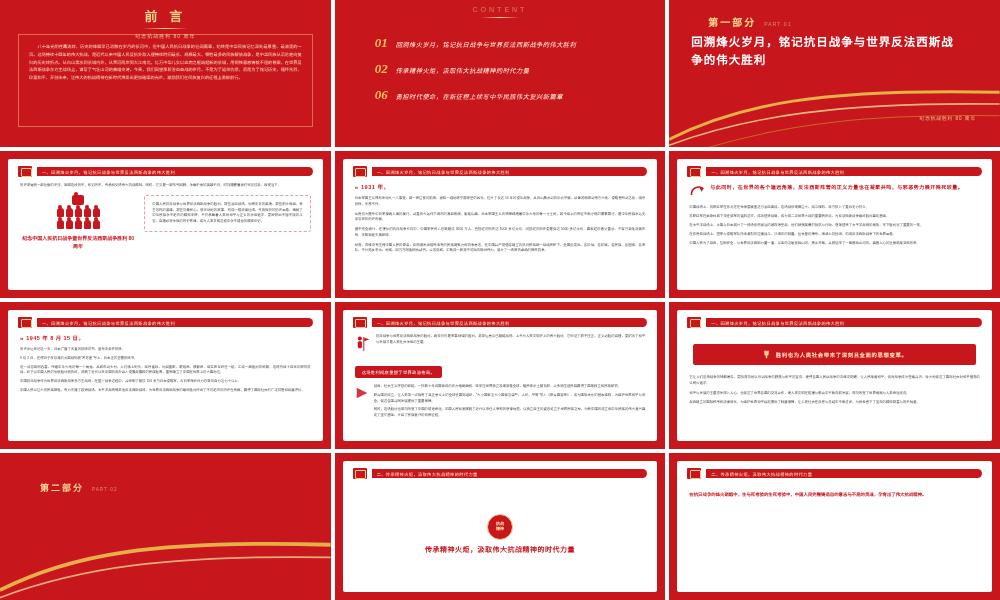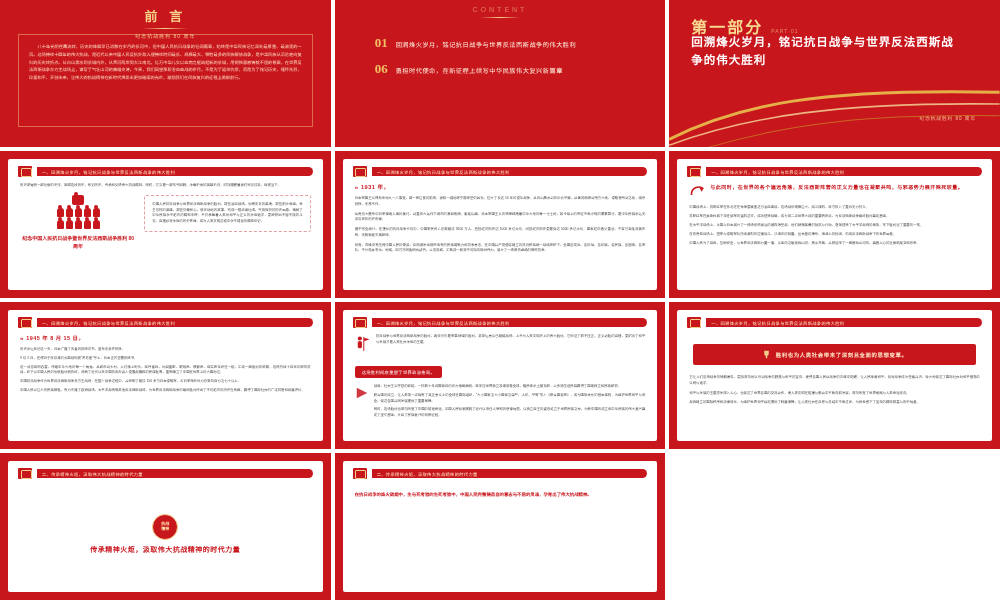--- a/index.html
+++ b/index.html
@@ -60,30 +60,30 @@
   .preface-text {
     color: rgba(255,235,205,.92);
     font-size: 4.2px;
     line-height: 1.85;
     text-align: justify;
     text-indent: 2em;
   }
 
   
   .cat-list { position: absolute; left: 40px; right: 24px; top: 36px; }
-  .cat-item { display: flex; align-items: flex-end; margin-bottom: 13px; }
+  .cat-item { display: flex; align-items: flex-end; margin-bottom: 13px; font-style: italic; }
   .cat-num {
     color: #f0c064; font-size: 13px; font-weight: bold;
     margin-right: 8px; line-height: 1; font-family: "Liberation Serif", serif;
   }
   .cat-text { color: #fff4df; font-size: 6.2px; padding-top: 4px; letter-spacing: .5px; }
 
   
   .part-head { position: absolute; left: 22px; top: 14px; display: flex; align-items: baseline; gap: 8px; }
-  .part-cn { color: #f6d98f; font-size: 16px; font-weight: bold; letter-spacing: 2px; }
+  .part-cn { color: #f6d98f; font-size: 10px; font-weight: bold; letter-spacing: 2px; margin-left: 17px; }
   .part-en { color: rgba(246,217,143,.6); font-size: 5px; letter-spacing: 1px; }
   .part-title {
     position: absolute; left: 22px; right: 40px; top: 34px;
     color: #ffffff; font-size: 11.5px; font-weight: bold; line-height: 1.55; letter-spacing: 1px;
   }
   .part-note { position: absolute; right: 24px; bottom: 26px; color: rgba(255,228,175,.85); font-size: 4.6px; letter-spacing: 1px; }
   .swoosh { position: absolute; left: 0; bottom: 0; width: 100%; height: 60%; pointer-events: none; }
 
   
   .card {
@@ -178,20 +178,24 @@
 
   <div class="slide">
     <div style="position:absolute;left:0;right:0;top:5px;">
       <div class="s-title-en">CONTENT</div>
       <div class="gold-rule" style="width:40px;margin-top:4px;"></div>
     </div>
     <div class="cat-list">
       <div class="cat-item">
         <span class="cat-num">01</span>
         <span class="cat-text">回溯烽火岁月，铭记抗日战争与世界反法西斯战争的伟大胜利</span>
+      </div>
+      <div class="cat-item">
+        <span class="cat-num">02</span>
+        <span class="cat-text">传承精神火炬，汲取伟大抗战精神的时代力量</span>
       </div>
       <div class="cat-item">
         <span class="cat-num">06</span>
         <span class="cat-text">勇担时代使命，在新征程上续写中华民族伟大复兴新篇章</span>
       </div>
     </div>
   </div>
 
   <div class="slide">
     <div class="part-head">
@@ -365,20 +369,30 @@
           </svg>
           <span>胜利也为人类社会带来了深刻且全面的思想变革。</span>
         </div>
         <div class="p-text small" style="margin-bottom:4px;">它让人们这场战争的残酷景象，更加深刻地认识到战争的野蛮与和平的宝贵，使得各国人民从战争的灾难中觉醒，让人民珍爱和平、反对战争成为普遍共识，极大地促进了国际社会对和平理念的认同与追求。</div>
         <div class="p-text small" style="margin-bottom:4px;">和平与发展的主题愈发深入人心，也促进了世界各国的交流合作，使人类文明在碰撞与融合中不断向前发展，深刻改变了世界格局与人类命运走向。</div>
         <div class="p-text small">战后建立的国际秩序和法律体系，为维护世界和平稳定提供了制度保障，让人类社会在反思与总结中不断进步，为后世留下了宝贵的精神财富与历史镜鉴。</div>
       </div>
     </div>
   </div>
 
+  <div class="slide">
+    <div style="position:absolute;left:40px;top:28px;display:flex;align-items:baseline;gap:8px;">
+      <span class="part2-cn">第二部分</span>
+      <span class="part2-en">PART·02</span>
+    </div>
+    <svg class="swoosh" viewBox="0 0 330 70" preserveAspectRatio="none">
+      <path d="M0,62 C70,34 150,22 330,26" stroke="#e8b84b" stroke-width="3" fill="none" opacity=".95"></path>
+      <path d="M0,68 C80,44 170,34 330,36" stroke="#f6dc9b" stroke-width="1.4" fill="none" opacity=".75"></path>
+    </svg>
+  </div>
 
   <div class="slide">
     <div class="card">
       <div class="crumb">
         <div class="crumb-badge"></div>
         <div class="crumb-bar">
           <span class="crumb-text">二、传承精神火炬，汲取伟大抗战精神的时代力量</span>
         </div>
       </div>
       <div class="center-wrap" style="top:16px;">

